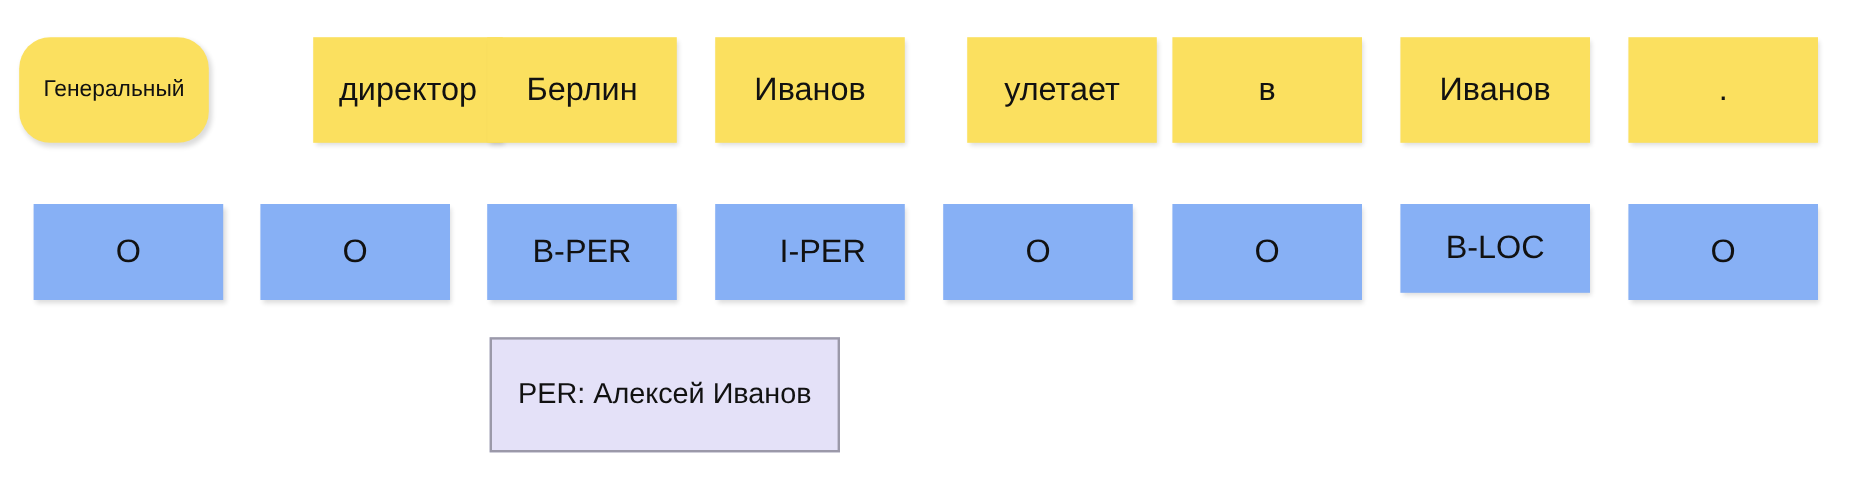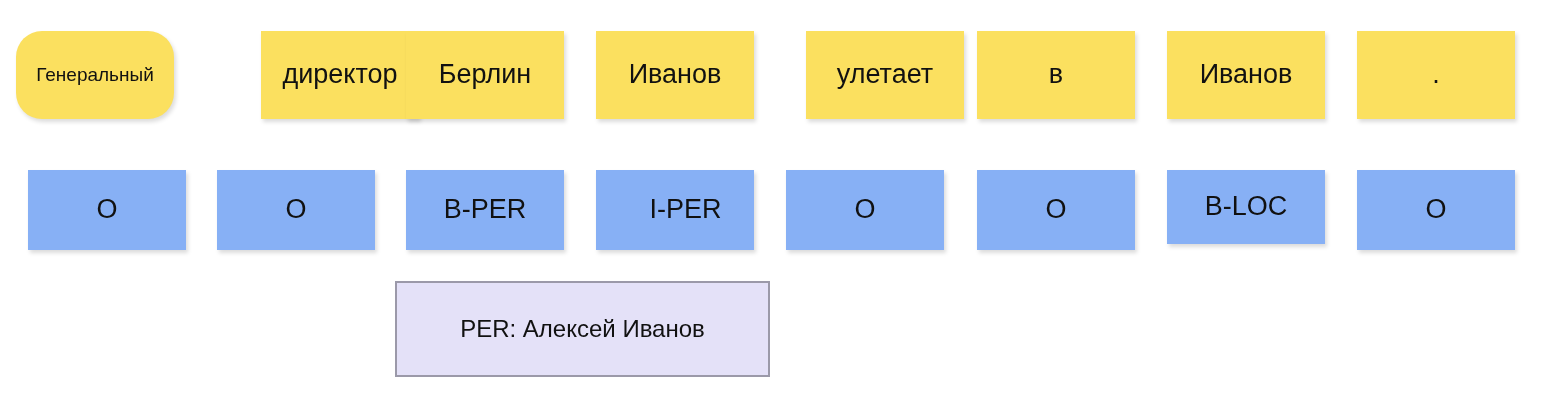--- a/index.html
+++ b/index.html
@@ -69,14 +69,14 @@
     <div class="box token-box" style="left: 596px; top: 31px; width: 158px; height: 88px;">Иванов</div>
     <div class="box tag-box" style="left: 596px; top: 170px; width: 158px; height: 80px; padding-left: 21px;">I-PER</div>
     <div class="box token-box" style="left: 786px; top: 31px; width: 158px; height: 88px; margin-left: 20px;">улетает</div>
     <div class="box tag-box" style="left: 786px; top: 170px; width: 158px; height: 80px;">O</div>
     <div class="box token-box" style="left: 977px; top: 31px; width: 158px; height: 88px;">в</div>
     <div class="box tag-box" style="left: 977px; top: 170px; width: 158px; height: 80px;">O</div>
     <div class="box token-box" style="left: 1167px; top: 31px; width: 158px; height: 88px;">Иванов</div>
     <div class="box tag-box" style="left: 1167px; top: 170px; width: 158px; height: 74px;">B-LOC</div>
     <div class="box token-box" style="left: 1357px; top: 31px; width: 158px; height: 88px;">.</div>
     <div class="box tag-box" style="left: 1357px; top: 170px; width: 158px; height: 80px;">O</div>
-    <div class="box entity-box" style="left: 395px; top: 281px; width: 375px; height: 96px; text-align: right;">PER: Алексей Иванов</div>
+    <div class="box entity-box" style="left: 408px; top: 281px; width: 292px; height: 96px; text-align: right;">PER: Алексей Иванов</div>
   </div>
 
 </body></html>

